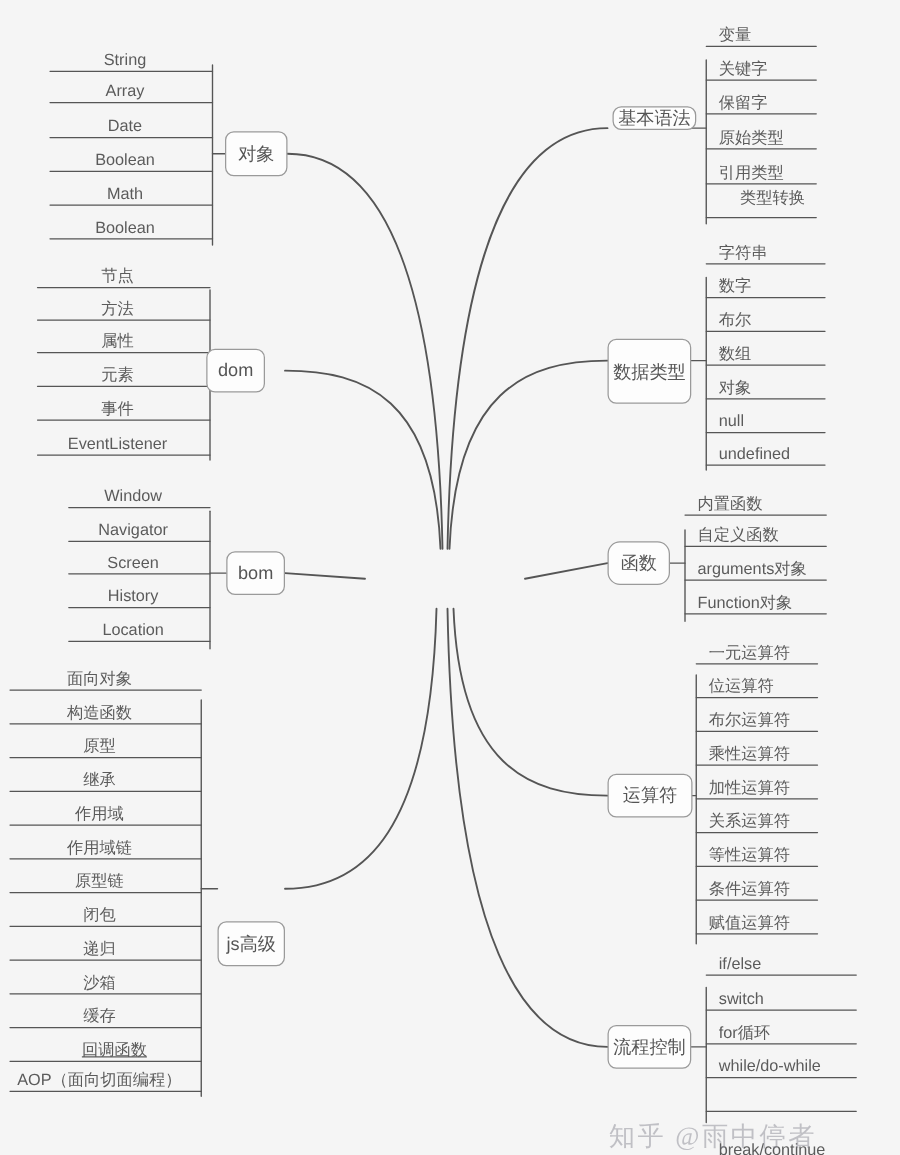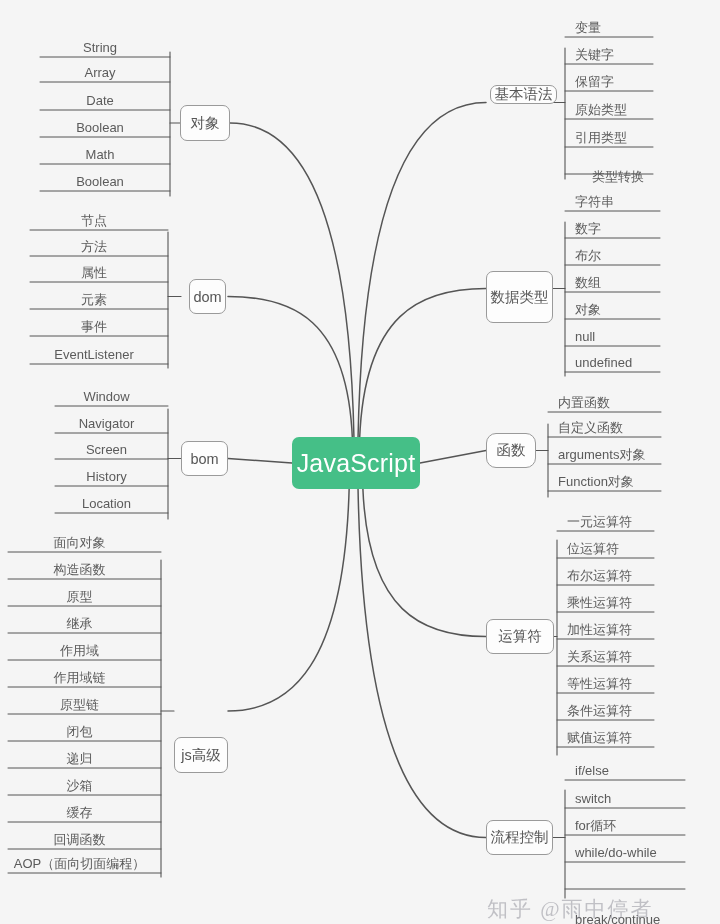--- a/index.html
+++ b/index.html
@@ -166,33 +166,32 @@
       <path d="M 358 487 C 363.12 756.64, 419.44 837.5, 486 837.5" fill="none" stroke="#555555" stroke-width="1.5" stroke-linecap="round"></path>
       <path d="M 553 837.5 L 565 837.5" fill="none" stroke="#555555" stroke-width="1.1" stroke-linecap="round"></path>
       <path d="M 565 790 L 565 898" fill="none" stroke="#555555" stroke-width="1.1" stroke-linecap="round"></path>
       <path d="M 565 780 L 685 780" fill="none" stroke="#555555" stroke-width="1" stroke-linecap="round"></path>
       <path d="M 565 808 L 685 808" fill="none" stroke="#555555" stroke-width="1" stroke-linecap="round"></path>
       <path d="M 565 835 L 685 835" fill="none" stroke="#555555" stroke-width="1" stroke-linecap="round"></path>
       <path d="M 565 862 L 685 862" fill="none" stroke="#555555" stroke-width="1" stroke-linecap="round"></path>
       <path d="M 565 889 L 685 889" fill="none" stroke="#555555" stroke-width="1" stroke-linecap="round"></path>
     </svg>
 
-  <div class="root-node" style="left: 292px; top: 437px; width: 128px; height: 52px; background: rgb(69, 191, 135);">JavaScript</div>
 
   <div id="nodes-layer">
       <div class="branch-node" style="left: 180px; top: 105px; width: 50px; height: 36px;">
         <span>对象</span>
       </div>
       <div class="leaf left" style="left: 40px; top: 40px; width: 130px;"><span>String</span></div>
       <div class="leaf left" style="left: 40px; top: 65px; width: 130px;"><span>Array</span></div>
       <div class="leaf left" style="left: 40px; top: 93px; width: 130px;"><span>Date</span></div>
       <div class="leaf left" style="left: 40px; top: 120px; width: 130px;"><span>Boolean</span></div>
       <div class="leaf left" style="left: 40px; top: 147px; width: 130px;"><span>Math</span></div>
       <div class="leaf left" style="left: 40px; top: 174px; width: 130px;"><span>Boolean</span></div>
-      <div class="branch-node" style="left: 189px; top: 279px; width: 37px; height: 35px;">
+      <div class="branch-node" style="left: 165px; top: 279px; width: 47px; height: 35px;">
         <span>dom</span>
       </div>
       <div class="leaf left" style="left: 30px; top: 213px; width: 138px;"><span>节点</span></div>
       <div class="leaf left" style="left: 30px; top: 239px; width: 138px;"><span>方法</span></div>
       <div class="leaf left" style="left: 30px; top: 265px; width: 138px;"><span>属性</span></div>
       <div class="leaf left" style="left: 30px; top: 292px; width: 138px;"><span>元素</span></div>
       <div class="leaf left" style="left: 30px; top: 319px; width: 138px;"><span>事件</span></div>
       <div class="leaf left" style="left: 30px; top: 347px; width: 138px;"><span>EventListener</span></div>
       <div class="branch-node" style="left: 181px; top: 441px; width: 47px; height: 35px;">
         <span>bom</span>
@@ -209,31 +208,31 @@
       <div class="leaf left" style="left: 8px; top: 562px; width: 153px;"><span>构造函数</span></div>
       <div class="leaf left" style="left: 8px; top: 589px; width: 153px;"><span>原型</span></div>
       <div class="leaf left" style="left: 8px; top: 616px; width: 153px;"><span>继承</span></div>
       <div class="leaf left" style="left: 8px; top: 643px; width: 153px;"><span>作用域</span></div>
       <div class="leaf left" style="left: 8px; top: 670px; width: 153px;"><span>作用域链</span></div>
       <div class="leaf left" style="left: 8px; top: 697px; width: 153px;"><span>原型链</span></div>
       <div class="leaf left" style="left: 8px; top: 724px; width: 153px;"><span>闭包</span></div>
       <div class="leaf left" style="left: 8px; top: 751px; width: 153px;"><span>递归</span></div>
       <div class="leaf left" style="left: 8px; top: 778px; width: 153px;"><span>沙箱</span></div>
       <div class="leaf left" style="left: 8px; top: 805px; width: 153px;"><span>缓存</span></div>
-      <div class="leaf left" style="left: 8px; top: 832px; width: 153px;"><span>回调函数</span></div>
+      <div class="leaf left" style="left: 20px; top: 832px; width: 153px; text-decoration: underline;"><span>回调函数</span></div>
       <div class="leaf left" style="left: 8px; top: 856px; width: 153px;"><span>AOP（面向切面编程）</span></div>
       <div class="branch-node" style="left: 490px; top: 85px; width: 67px; height: 19px;">
         <span>基本语法</span>
       </div>
       <div class="leaf right" style="left: 565px; top: 20px; width: 88px;"><span>变量</span></div>
       <div class="leaf right" style="left: 565px; top: 47px; width: 88px;"><span>关键字</span></div>
       <div class="leaf right" style="left: 565px; top: 74px; width: 88px;"><span>保留字</span></div>
       <div class="leaf right" style="left: 565px; top: 102px; width: 88px;"><span>原始类型</span></div>
       <div class="leaf right" style="left: 565px; top: 130px; width: 88px;"><span>引用类型</span></div>
-      <div class="leaf right" style="left: 565px; top: 169px; width: 88px; padding-left: 27px;"><span>类型转换</span></div>
+      <div class="leaf right" style="left: 565px; top: 150px; width: 88px; padding-left: 27px;"><span>类型转换</span></div>
       <div class="branch-node" style="left: 486px; top: 271px; width: 67px; height: 52px;">
         <span>数据类型</span>
       </div>
       <div class="leaf right" style="left: 565px; top: 194px; width: 95px;"><span>字符串</span></div>
       <div class="leaf right" style="left: 565px; top: 221px; width: 95px;"><span>数字</span></div>
       <div class="leaf right" style="left: 565px; top: 248px; width: 95px;"><span>布尔</span></div>
       <div class="leaf right" style="left: 565px; top: 275px; width: 95px;"><span>数组</span></div>
       <div class="leaf right" style="left: 565px; top: 302px; width: 95px;"><span>对象</span></div>
       <div class="leaf right" style="left: 565px; top: 329px; width: 95px;"><span>null</span></div>
       <div class="leaf right" style="left: 565px; top: 355px; width: 95px;"><span>undefined</span></div>

